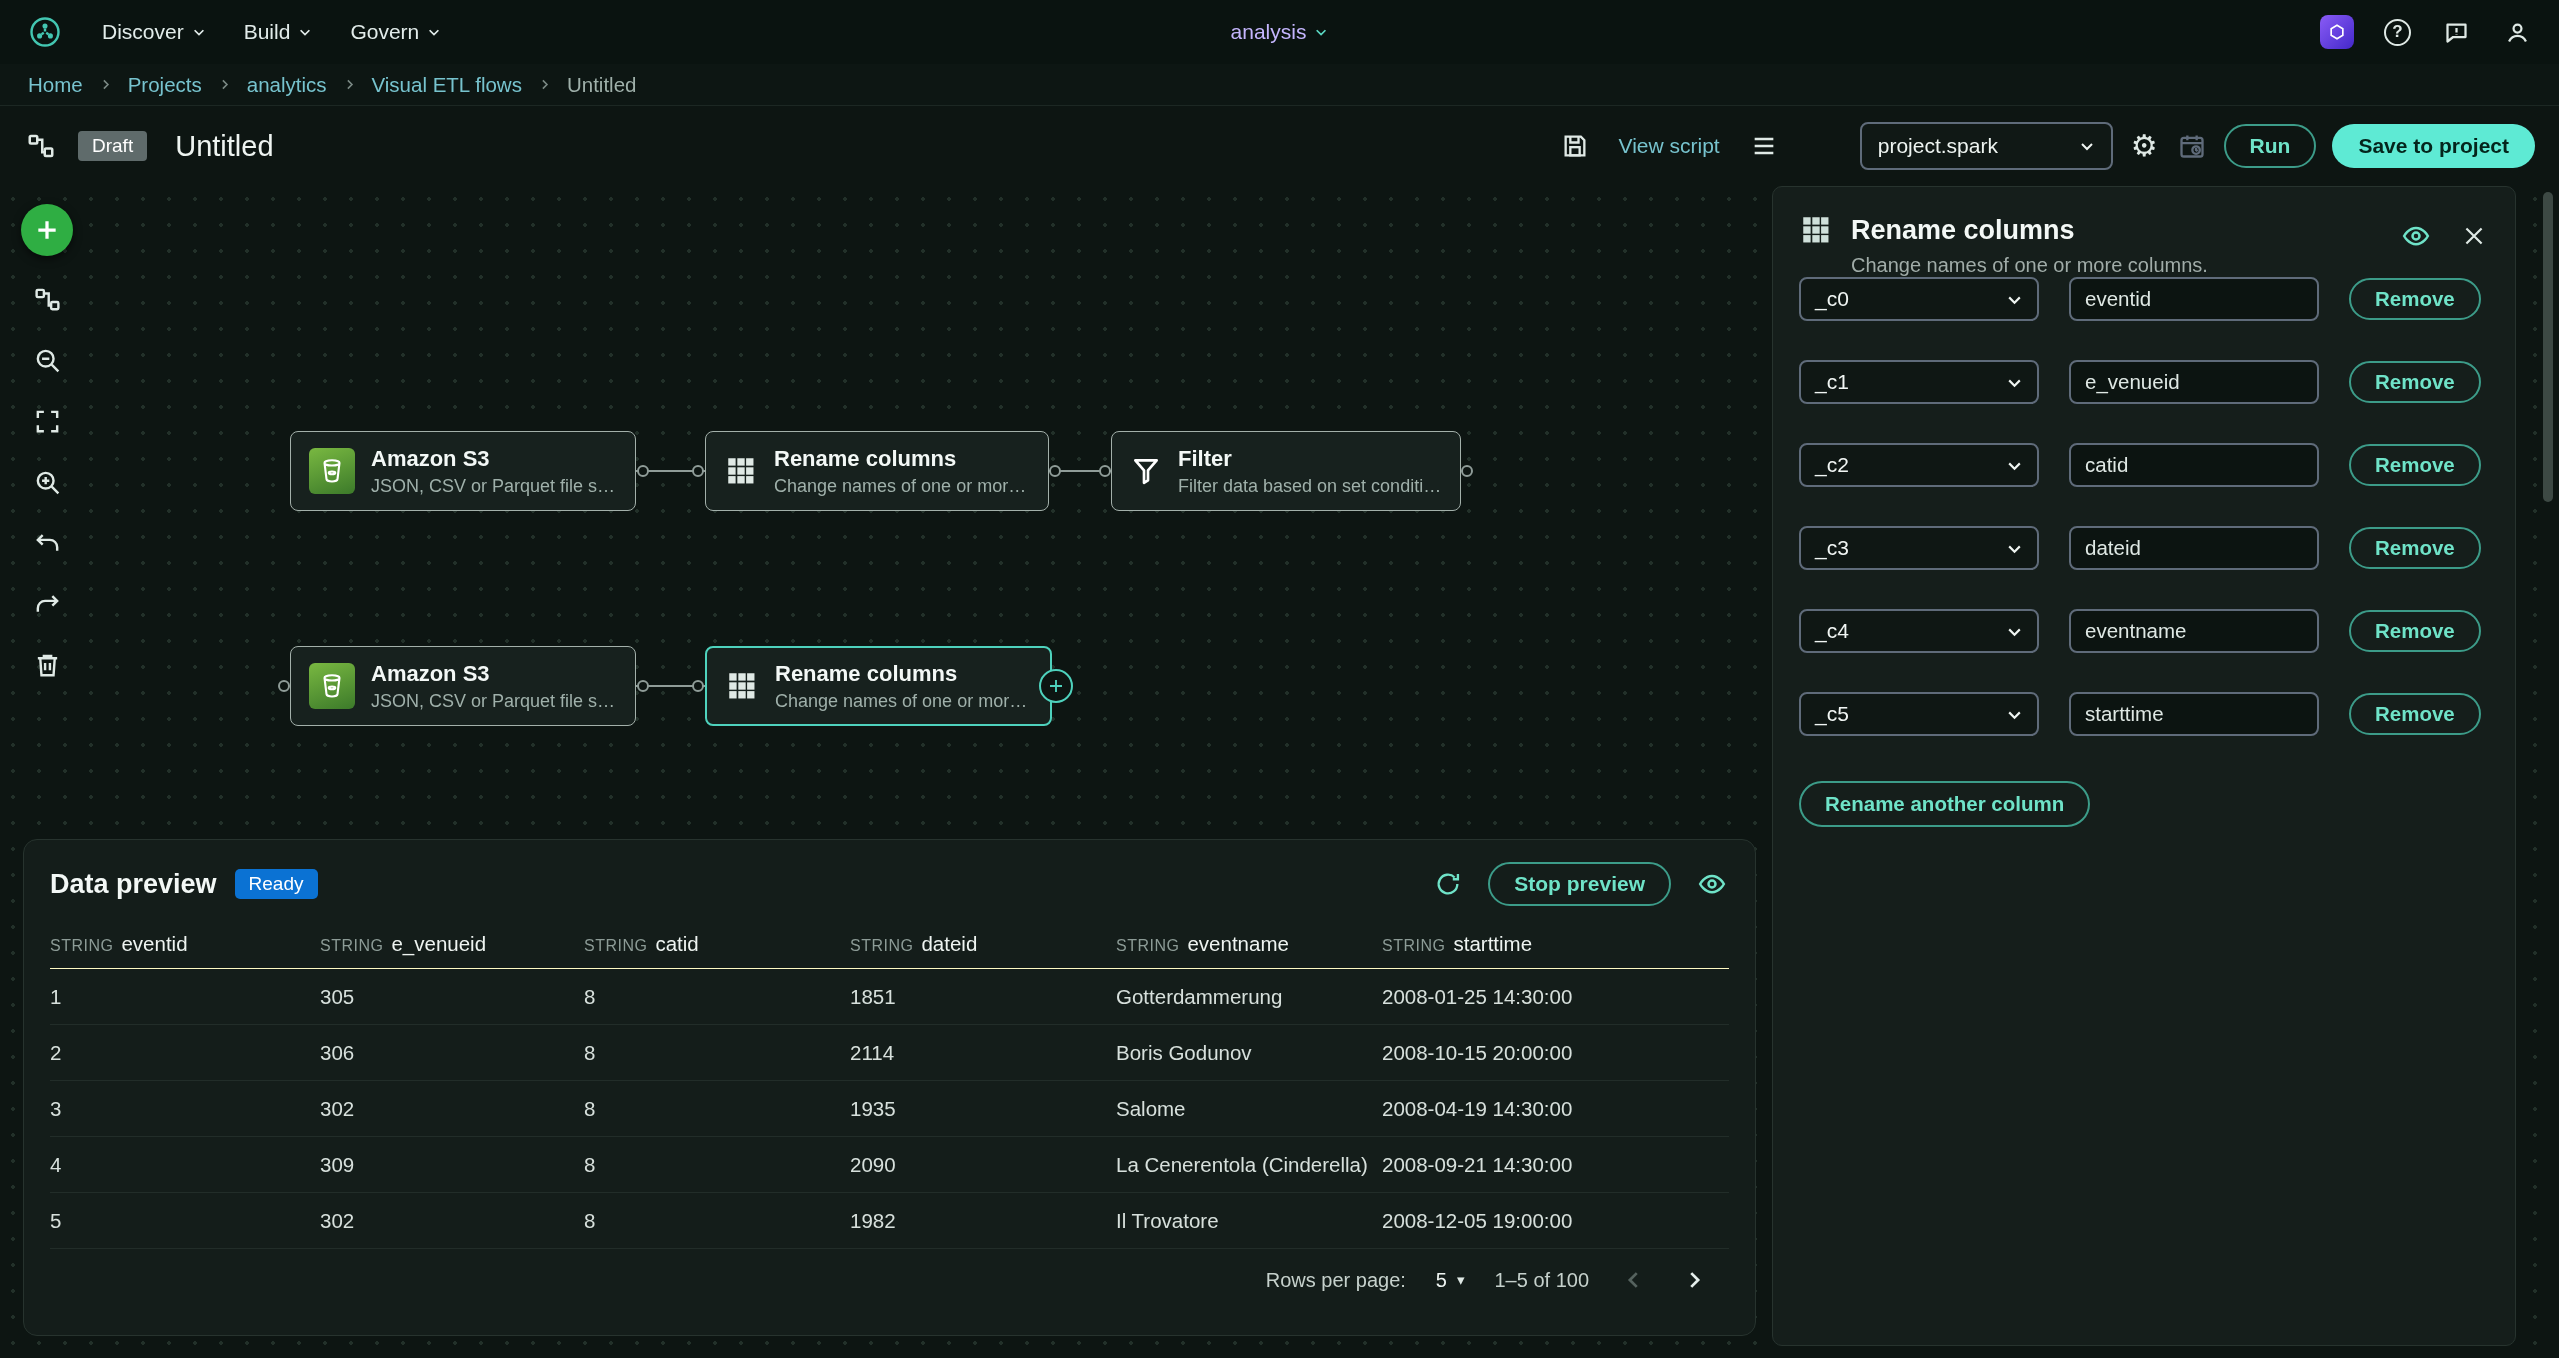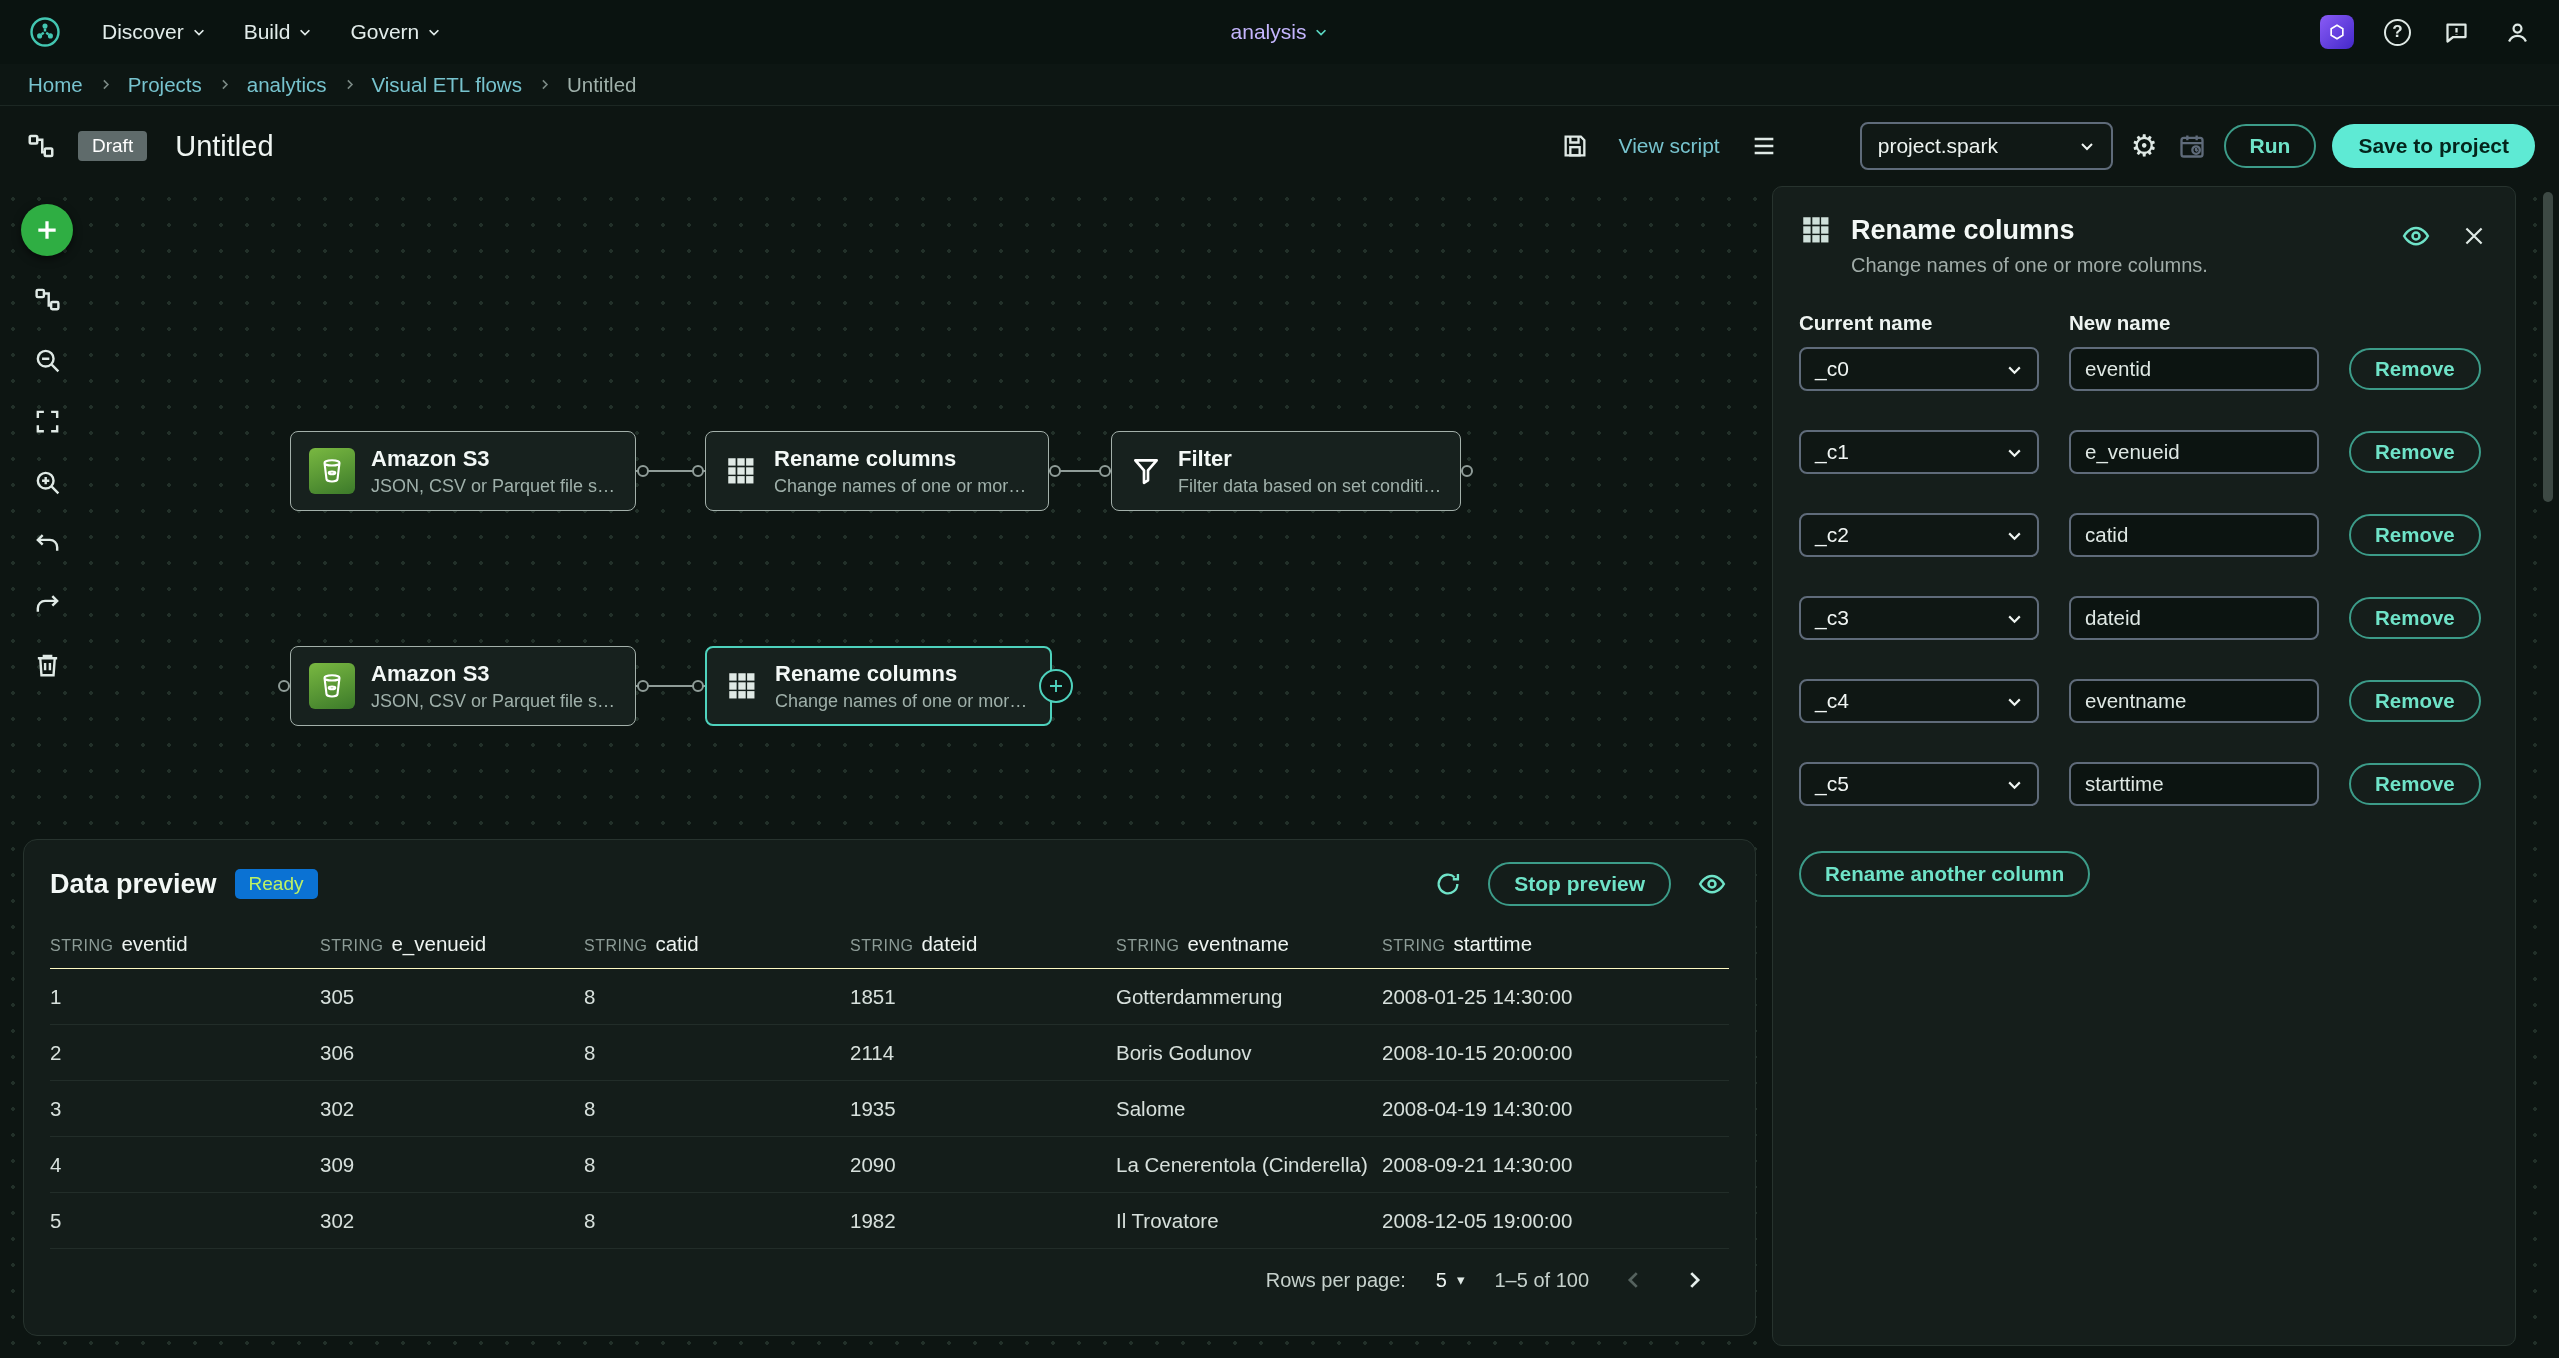--- a/index.html
+++ b/index.html
@@ -122,21 +122,21 @@
   
   .preview-panel {
     position: absolute; left: 23px; top: 653px; width: 1733px; height: 497px;
     background: #141d1a; border: 1px solid #27332e; border-radius: 14px; z-index: 10;
   }
   .preview-head {
     display: flex; align-items: center; gap: 18px; padding: 22px 26px 14px 26px;
   }
   .preview-title { font-size: 27px; font-weight: bold; color: #f3f8f6; }
   .badge-ready {
-    background: #0b72d3; color: #bef264; font-size: 19px;
+    background: #0b72d3; color: #ffffff; font-size: 19px;
     padding: 4px 14px; border-radius: 5px;
   }
   .preview-head-right { margin-left: auto; display: flex; align-items: center; gap: 24px; }
   table.preview { width: calc(100% - 52px); margin: 0 26px; border-collapse: collapse; table-layout: fixed; }
   table.preview col.c1 { width: 270px; } table.preview col.c2 { width: 264px; }
   table.preview col.c3 { width: 266px; } table.preview col.c4 { width: 266px; }
   table.preview col.c5 { width: 266px; }
   table.preview th {
     text-align: left; padding: 12px 6px 12px 0; border-bottom: 1px solid #fef9c3;
     font-weight: normal; white-space: nowrap;
@@ -612,24 +612,20 @@
           </svg>
       </button>
       <button class="icon-btn">
         <svg width="26" height="26" viewBox="0 0 24 24" stroke="#dfe9e5" stroke-width="2">
             <path d="M5 5l14 14M19 5L5 19"></path>
           </svg>
       </button>
     </span>
   </div>
 
-  <div class="labels-row">
-    <span class="field-label l1">Current name</span>
-    <span class="field-label l2">New name</span>
-  </div>
 
   <div class="rn-row">
     <span class="select">
       <span>_c0</span>
       <svg width="17" height="17" viewBox="0 0 16 16">
           <path d="M3 6l5 5 5-5" stroke="#eef4f1" stroke-width="2" fill="none"></path>
         </svg>
     </span>
     <input class="text-input" value="eventid" style="">
     <button class="pill-btn">Remove</button>

